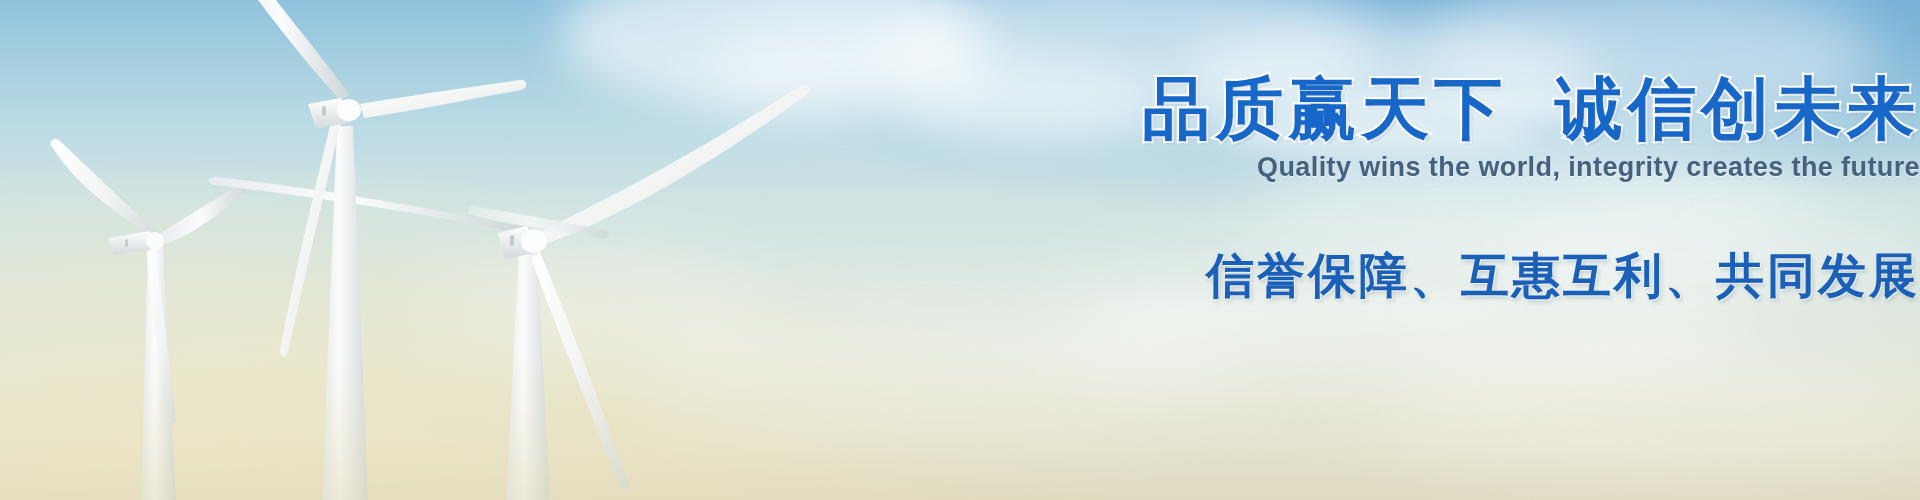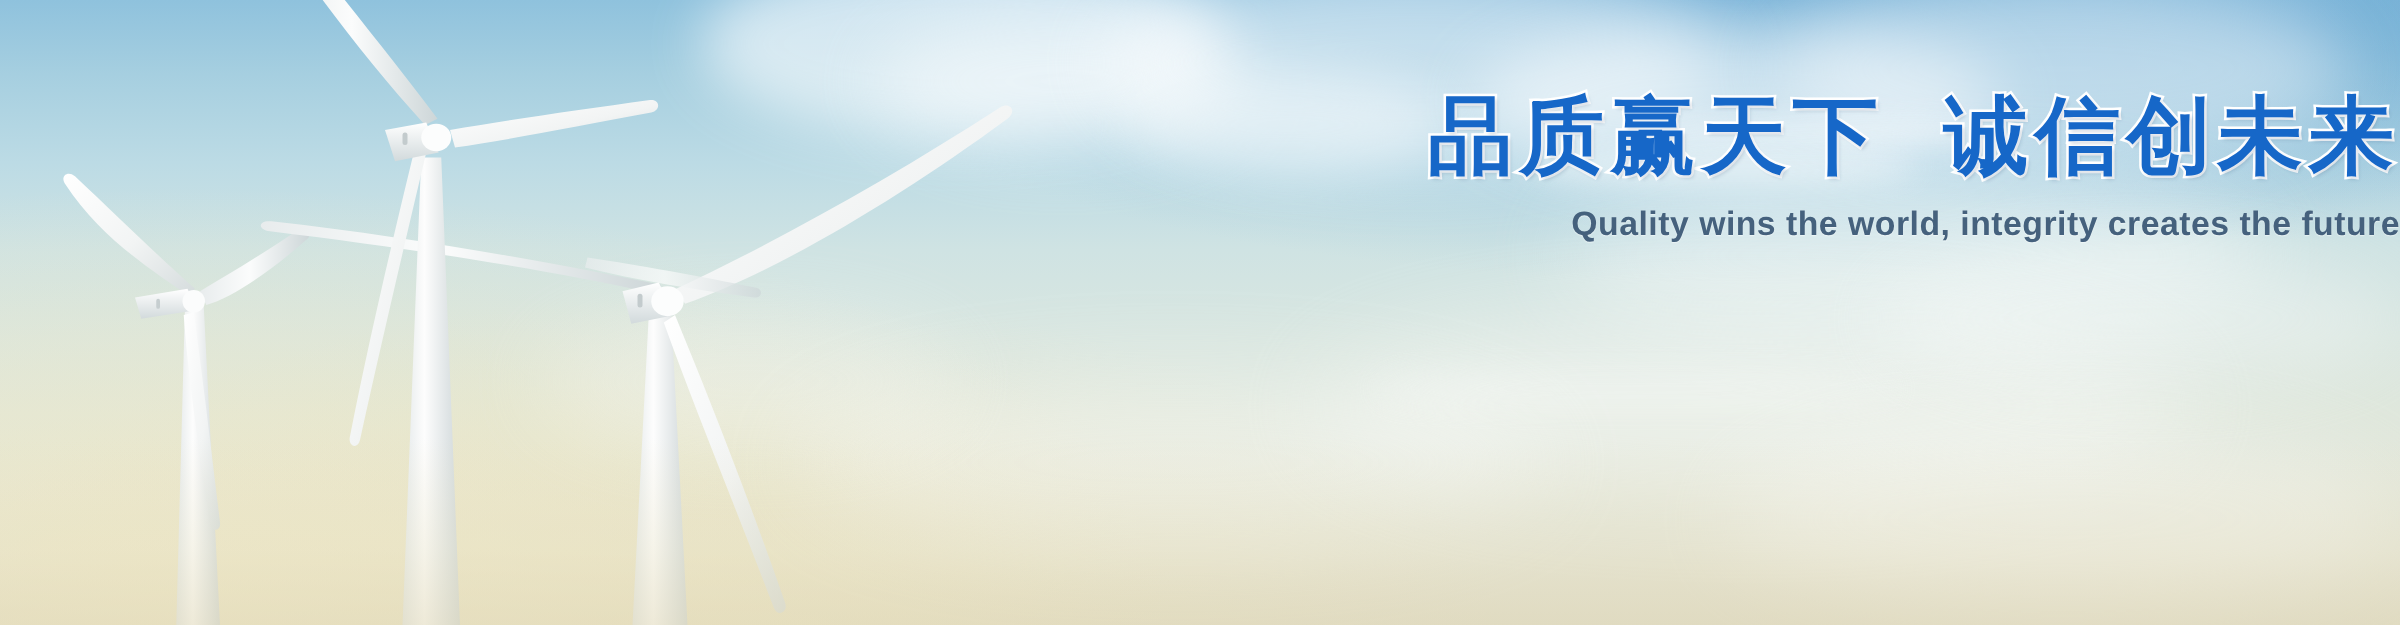--- a/index.html
+++ b/index.html
@@ -101,21 +101,21 @@
     white-space: pre;
     -webkit-text-stroke: 4px #ffffff;
     paint-order: stroke fill;
     text-shadow:
       0 0 2px rgba(255,255,255,0.95),
       2px 2px 3px rgba(40,70,110,0.18);
   }
   .subtitle {
     position: absolute;
     left: 0; right: 0;
-    top: 164px;
+    top: 152px;
     font-size: 27px;
     font-weight: 700;
     letter-spacing: 0.4px;
     color: #45617d;
     text-shadow: 0 1px 1px rgba(255,255,255,0.55);
   }
   .tagline {
     position: absolute;
     left: 0; right: 0;
     top: 244px;
@@ -230,15 +230,16 @@
     <g opacity="0.72">
       <path d="M470 206 C510 212 560 221 604 230 C611 231 610 239 603 238 C558 232 508 224 468 214 Z" fill="url(#bladeG2)"></path>
     </g>
   </svg>
 
   <div class="bottom-haze"></div>
 
   <div class="text-stack">
     <div class="headline">品质赢天下  诚信创未来</div>
     <div class="subtitle">Quality wins the world, integrity creates the future</div>
+    <div class="tagline">信誉保障、互惠互利、共同发展</div>
   </div>
 
 </div>
 
 </body></html>

